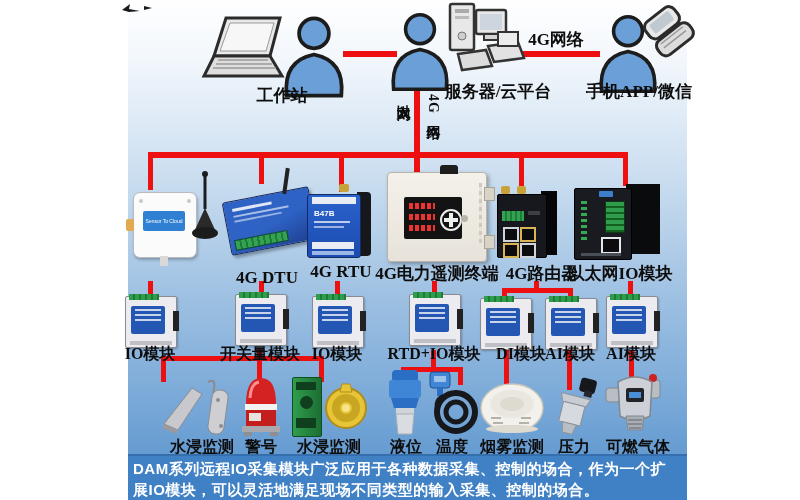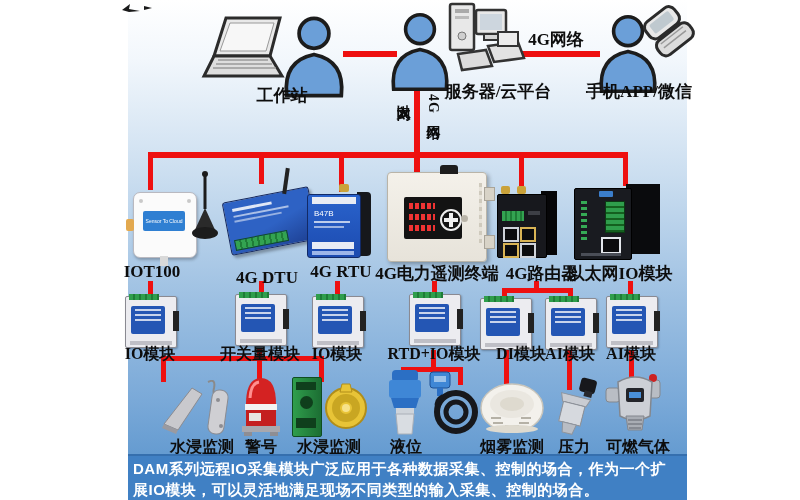--- a/index.html
+++ b/index.html
@@ -126,38 +126,37 @@
     <div class="abs" style="left:53px;top:6px;width:4px;height:4px;background:#c9c9c9;border-radius:50%"></div>
     <div class="abs" style="left:-8px;top:26px;width:8px;height:12px;background:#e3a94f;border-radius:2px"></div>
     <div class="abs" style="left:26px;top:63px;width:8px;height:10px;background:#d9d9d9"></div>
   </div>
   <svg class="abs" style="left:188px;top:170px" width="34" height="72" viewBox="0 0 34 72">
     <circle cx="17" cy="4" r="3" fill="#1c1c1c"></circle>
     <rect x="15.5" y="5" width="3" height="34" fill="#1c1c1c"></rect>
     <path d="M17 38 L28 62 Q17 70 6 62 Z" fill="#2a2a2a"></path>
     <ellipse cx="17" cy="63" rx="13" ry="6" fill="#1c1c1c"></ellipse>
   </svg>
-  <div class="lbl lbl-r1" style="left:112px;top:262px;width:80px">IOT100</div>
 
   <div class="abs" style="left:222px;top:182px;width:96px;height:76px">
     <div class="abs" style="left:4px;top:12px;width:86px;height:52px;background:linear-gradient(160deg,#2e62c4 55%,#1d3f92);border:1px solid #14265c;border-radius:3px;transform:rotate(-11deg);box-shadow:2px 3px 3px rgba(0,0,0,.3)">
       <div class="abs" style="left:8px;top:7px;width:40px;height:3px;background:rgba(255,255,255,.85)"></div>
       <div class="abs" style="left:8px;top:14px;width:56px;height:2px;background:rgba(255,255,255,.6)"></div>
       <div class="abs" style="left:8px;top:19px;width:48px;height:2px;background:rgba(255,255,255,.5)"></div>
       <div class="abs" style="left:4px;bottom:3px;width:52px;height:9px;background:repeating-linear-gradient(90deg,#33a351 0 4px,#1f7c37 4px 6px);border:1px solid #0f4e20"></div>
     </div>
     <div class="abs" style="left:62px;top:-14px;width:4px;height:26px;background:#222;transform:rotate(8deg)"></div>
   </div>
   <div class="lbl lbl-r1" style="left:222px;top:268px;width:90px">4G DTU</div>
 
   <div class="abs" style="left:307px;top:190px;width:68px;height:68px">
     <div class="abs" style="left:50px;top:2px;width:14px;height:64px;background:#16181c;border-radius:0 4px 4px 0"></div>
     <div class="abs" style="left:0;top:4px;width:52px;height:62px;background:linear-gradient(180deg,#2a63cc,#1c4bb0);border:1px solid #122a66;border-radius:3px">
       <div class="abs" style="left:4px;top:2px;width:44px;height:7px;background:#e8ecf4"></div>
-      <div class="abs" style="left:6px;top:14px;color:#fff;font-size:8px;font-weight:normal">B47B</div>
+      <div class="abs" style="left:6px;top:14px;color:#fff;font-size:8px;font-weight:bold">B47B</div>
       <div class="abs" style="left:6px;top:26px;width:36px;height:2px;background:rgba(255,255,255,.7)"></div>
       <div class="abs" style="left:6px;top:31px;width:30px;height:2px;background:rgba(255,255,255,.55)"></div>
       <div class="abs" style="left:4px;bottom:8px;width:42px;height:7px;background:#e8ecf4"></div>
       <div class="abs" style="left:4px;bottom:2px;width:42px;height:4px;background:#9db6e8"></div>
     </div>
     <div class="abs" style="left:32px;top:-6px;width:10px;height:8px;background:#caa23a;border-radius:2px"></div>
   </div>
   <div class="lbl lbl-r1" style="left:298px;top:262px;width:86px">4G RTU</div>
 
   <div class="abs" style="left:387px;top:172px;width:98px;height:88px;background:linear-gradient(180deg,#f4f1ea,#e7e3da);border:1px solid #b9b4a8;border-radius:4px;box-shadow:2px 2px 4px rgba(0,0,0,.3)">
@@ -353,20 +352,21 @@
     <rect x="24" y="16" width="18" height="14" rx="2" fill="#23242a"></rect>
     <rect x="27" y="20" width="12" height="6" fill="#4a90d9"></rect>
     <path d="M24 44 h18 l-2 14 h-14 Z" fill="#a9adb4" stroke="#83878e"></path>
     <path d="M26 48 h14 M26 52 h14 M27 56 h12" stroke="#7b7f86" stroke-width="1.5"></path>
   </svg>
 
   <div class="lbl lbl-sen" style="left:150px;top:437px;width:104px">水浸监测</div>
   <div class="lbl lbl-sen" style="left:221px;top:437px;width:80px">警号</div>
   <div class="lbl lbl-sen" style="left:277px;top:437px;width:104px">水浸监测</div>
   <div class="lbl lbl-sen" style="left:366px;top:437px;width:80px">液位</div>
+  <div class="lbl lbl-sen" style="left:412px;top:437px;width:80px">温度</div>
   <div class="lbl lbl-sen" style="left:460px;top:437px;width:104px">烟雾监测</div>
   <div class="lbl lbl-sen" style="left:534px;top:437px;width:80px">压力</div>
   <div class="lbl lbl-sen" style="left:586px;top:437px;width:104px">可燃气体</div>
 
   <div id="footer">
     <div>DAM系列远程IO采集模块广泛应用于各种数据采集、控制的场合，作为一个扩</div>
     <div>展IO模块，可以灵活地满足现场不同类型的输入采集、控制的场合。</div>
   </div>
 </div>
 

